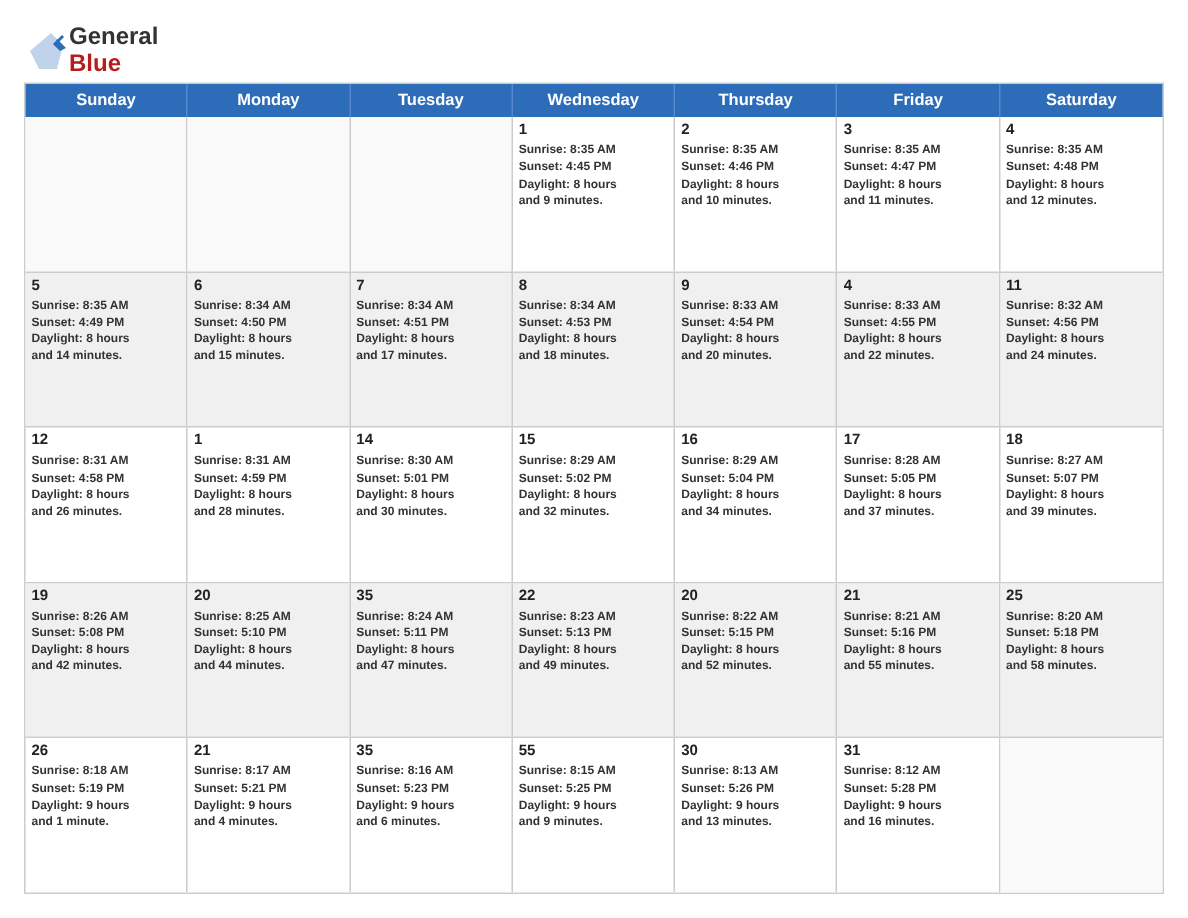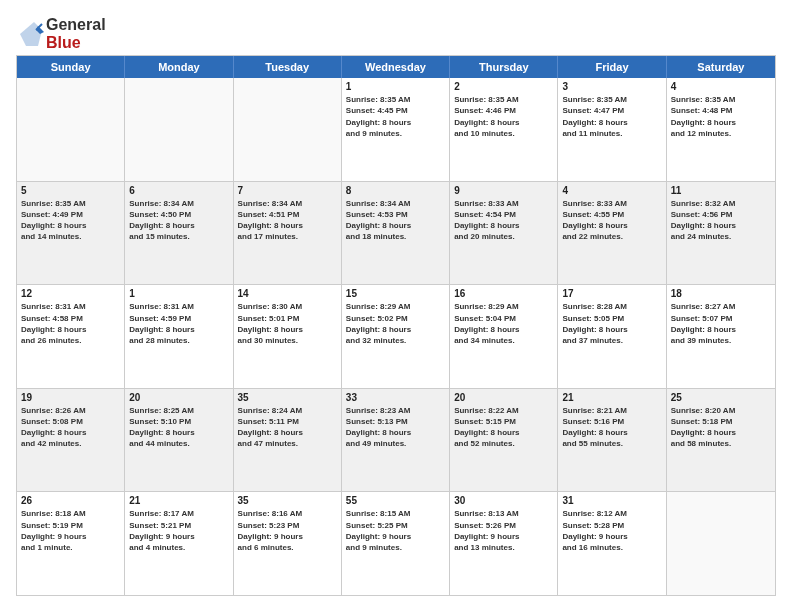--- a/index.html
+++ b/index.html
@@ -221,21 +221,21 @@
           </div>
           <div class="cal-cell shaded">
             <div class="day-num">20</div>
             <div class="day-info">Sunrise: 8:25 AM<br>Sunset: 5:10 PM<br>Daylight: 8 hours<br>and 44 minutes.</div>
           </div>
           <div class="cal-cell shaded">
             <div class="day-num">35</div>
             <div class="day-info">Sunrise: 8:24 AM<br>Sunset: 5:11 PM<br>Daylight: 8 hours<br>and 47 minutes.</div>
           </div>
           <div class="cal-cell shaded">
-            <div class="day-num">33</div>
+            <div class="day-num">22</div>
             <div class="day-info">Sunrise: 8:23 AM<br>Sunset: 5:13 PM<br>Daylight: 8 hours<br>and 49 minutes.</div>
           </div>
           <div class="cal-cell shaded">
             <div class="day-num">20</div>
             <div class="day-info">Sunrise: 8:22 AM<br>Sunset: 5:15 PM<br>Daylight: 8 hours<br>and 52 minutes.</div>
           </div>
           <div class="cal-cell shaded">
             <div class="day-num">21</div>
             <div class="day-info">Sunrise: 8:21 AM<br>Sunset: 5:16 PM<br>Daylight: 8 hours<br>and 55 minutes.</div>
           </div>

